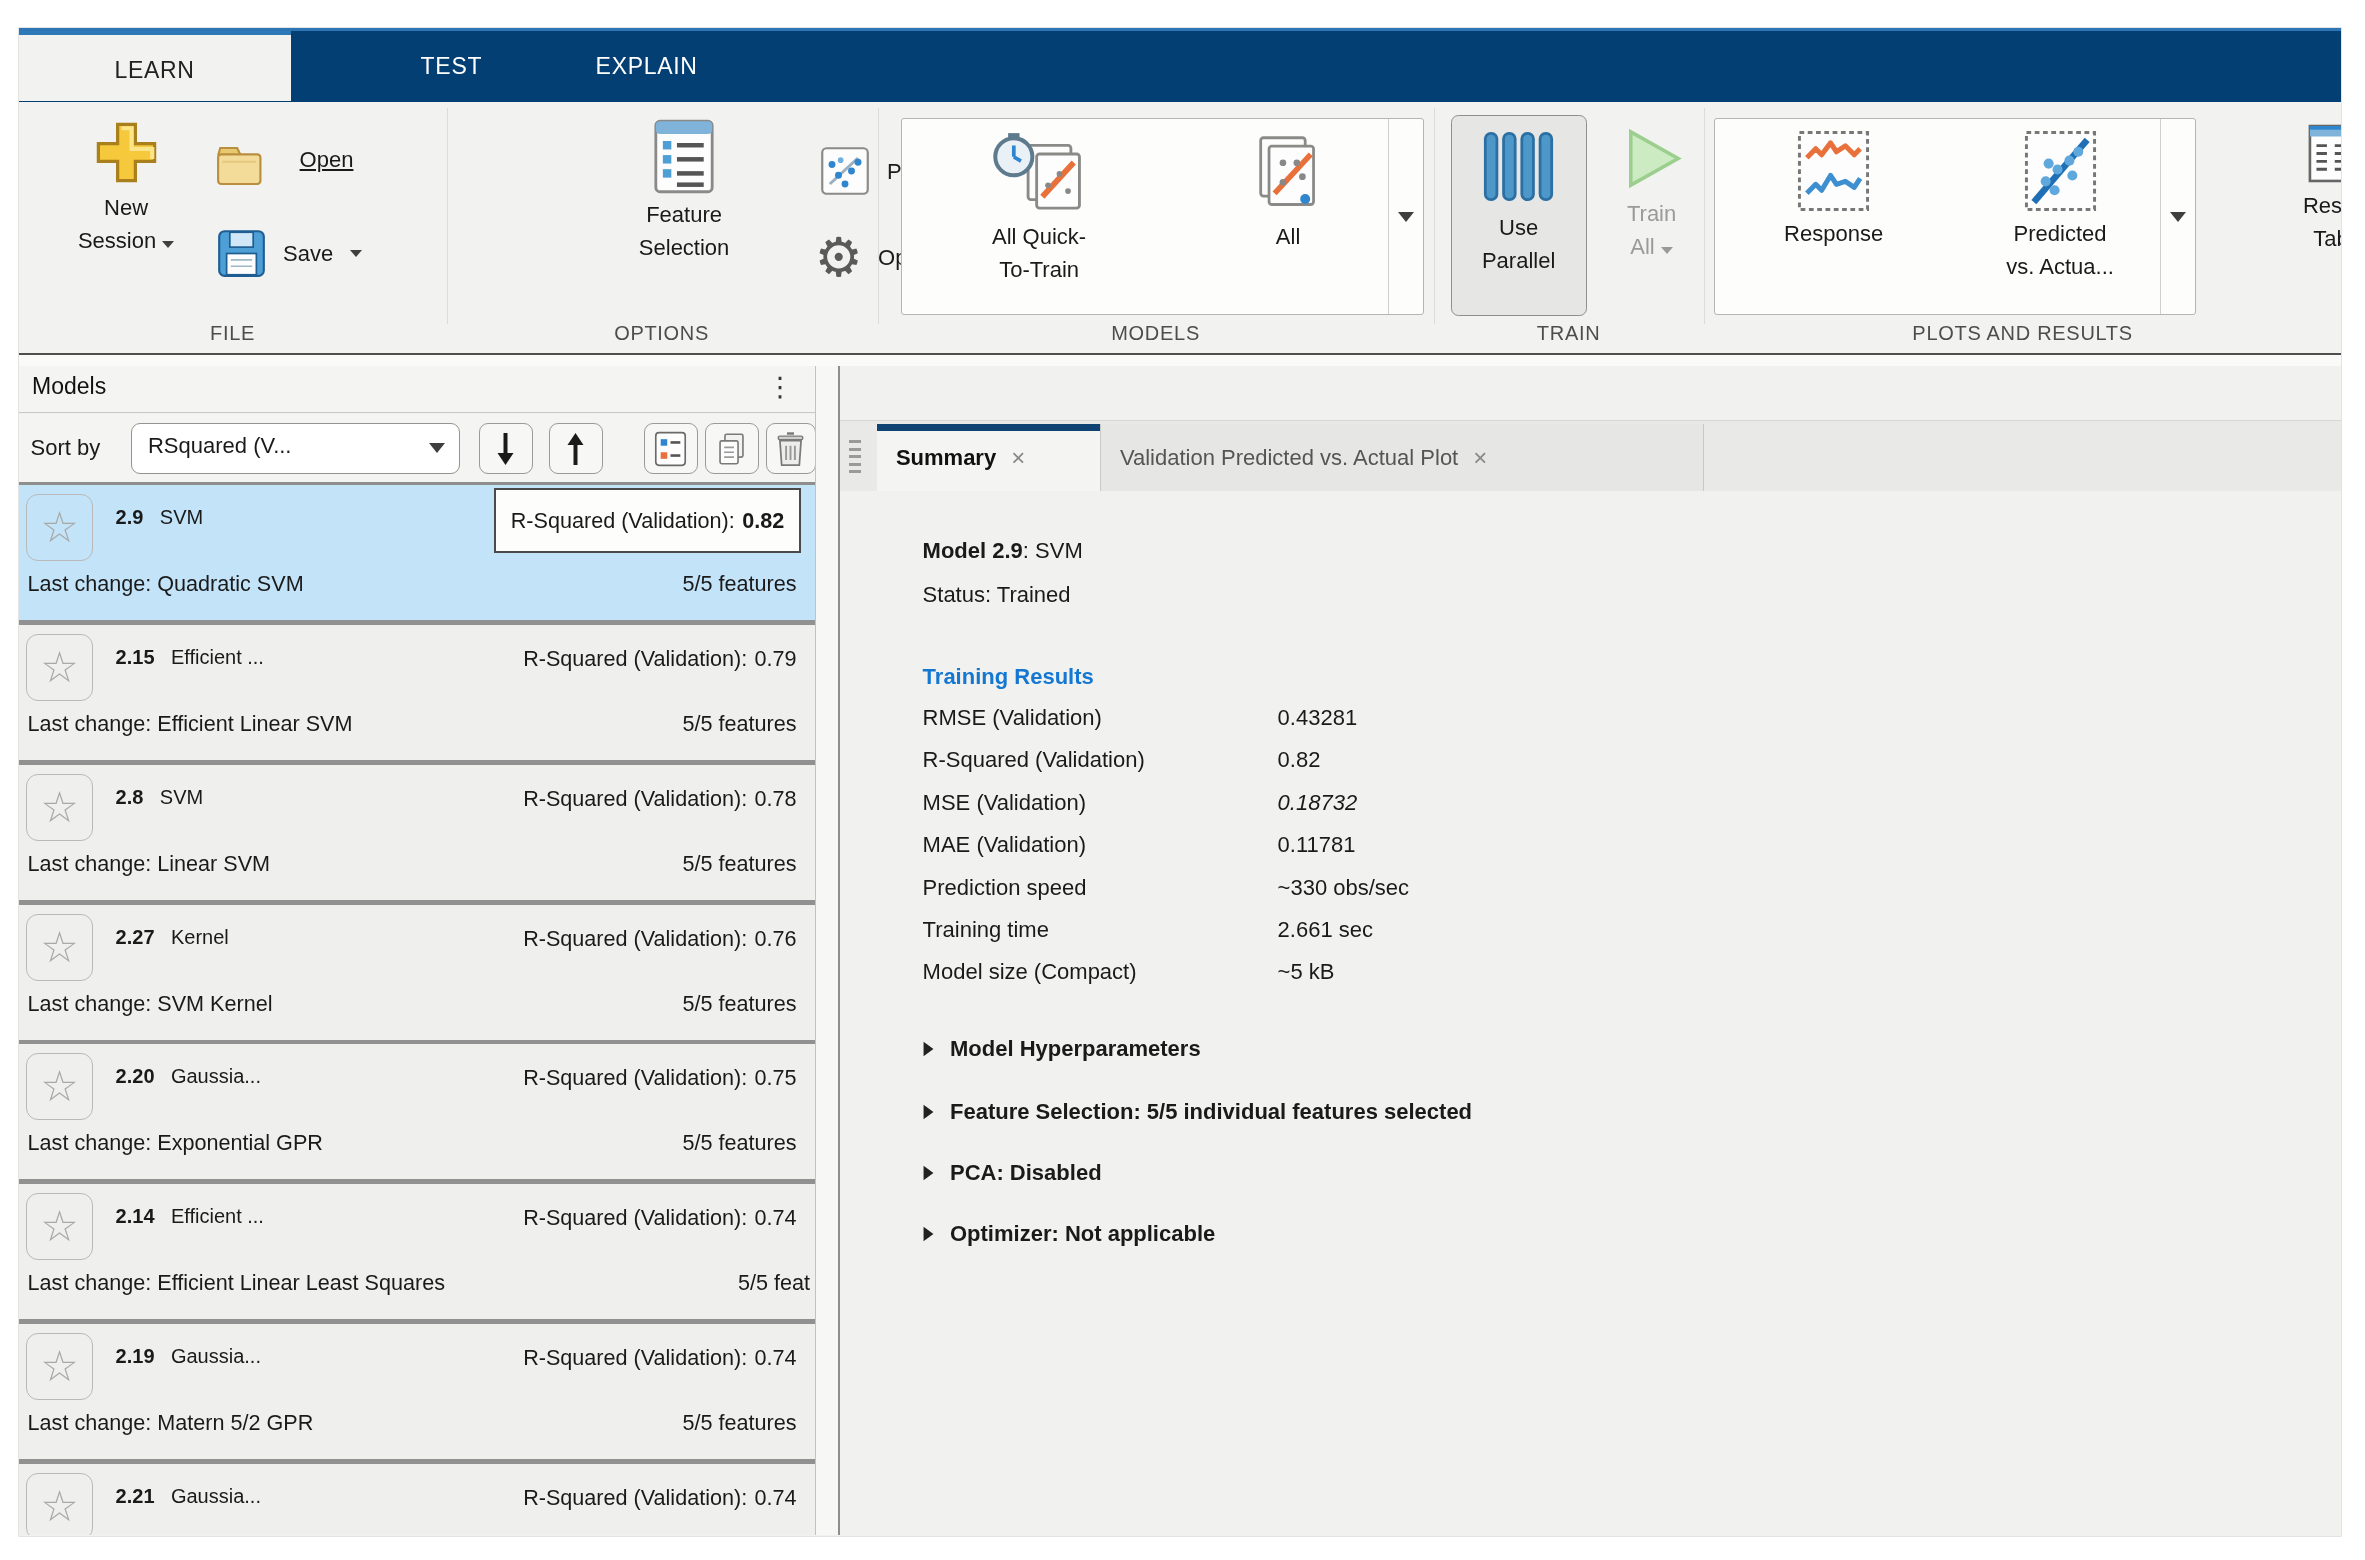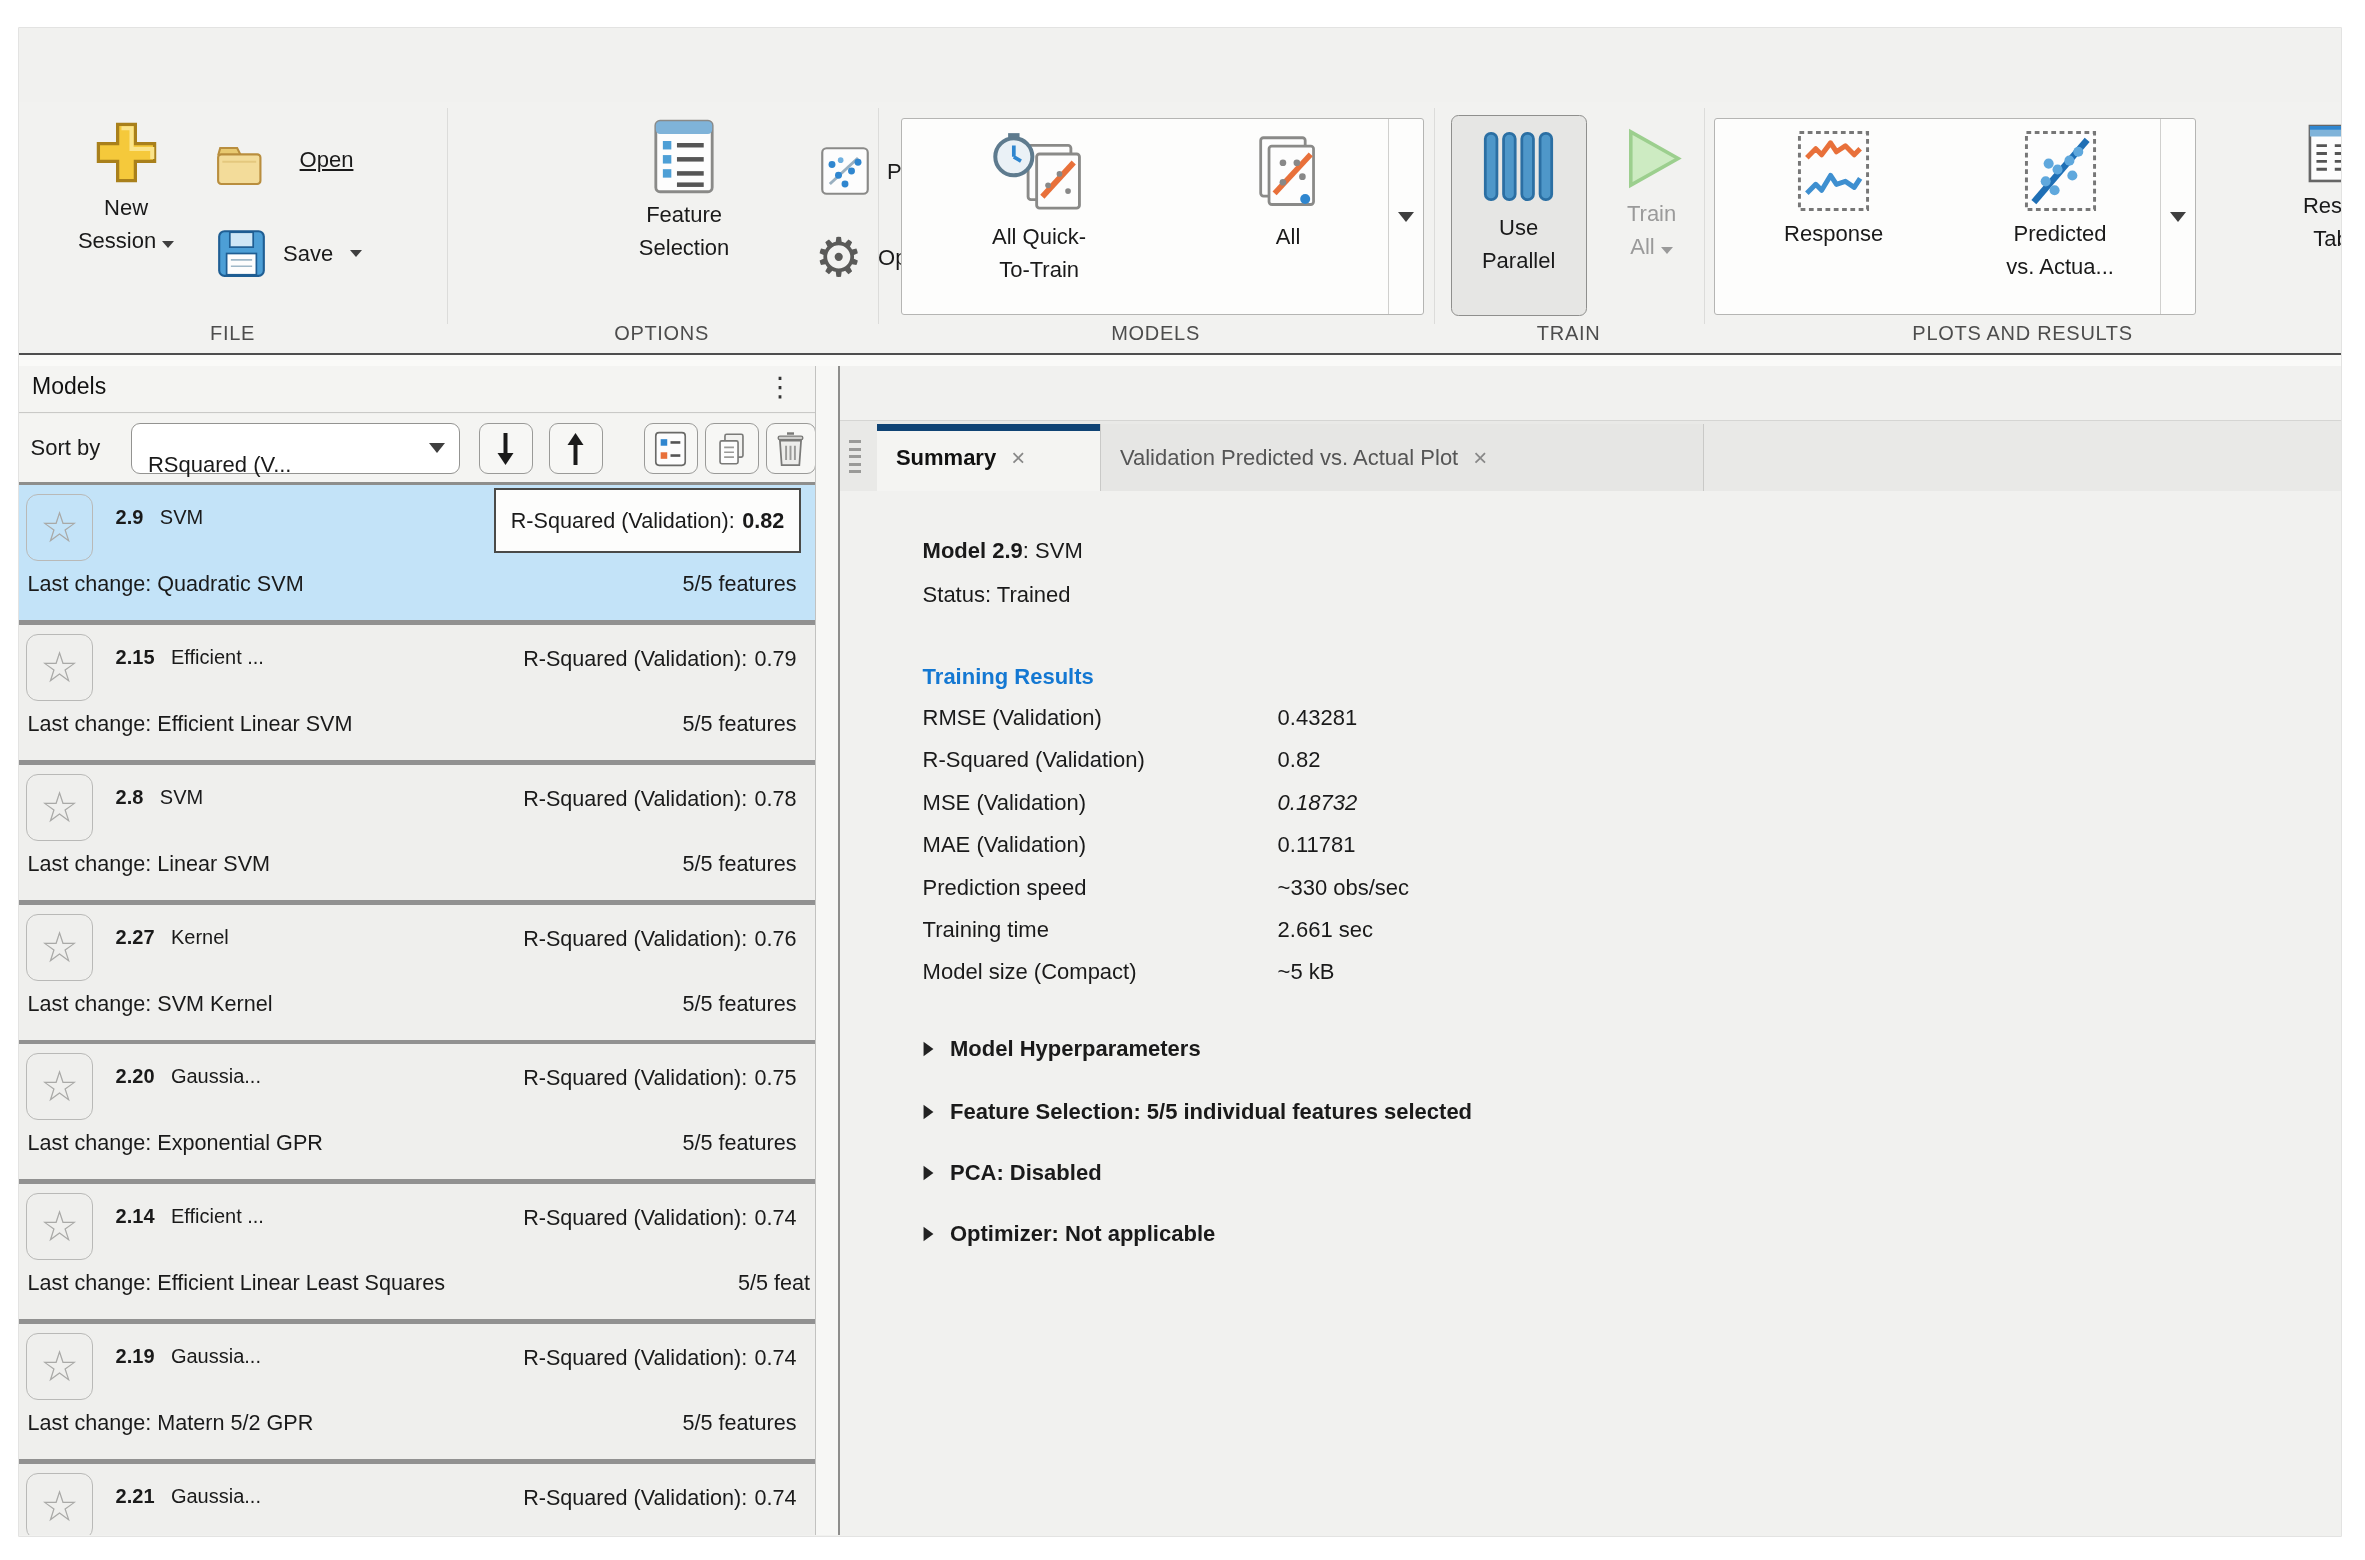--- a/index.html
+++ b/index.html
@@ -30,21 +30,21 @@
 
   
   .gapstrip{position:absolute;left:0;top:327px;width:100%;height:11px;background:#FAFAF8;}
   .models-panel{position:absolute;left:0;top:338px;width:796px;height:1169px;background:#F0F0EE;overflow:hidden;}
   .mp-header{position:absolute;left:0;top:0;width:100%;height:46px;background:#F4F4F2;border-bottom:1.5px solid #C9C9C7;}
   .mp-title{position:absolute;left:13.4px;top:7.4px;font-size:23px;color:#111;}
   .kebab{position:absolute;right:21px;top:4.5px;font-size:27px;color:#333;}
   .sort-bar{position:absolute;left:0;top:48px;width:100%;height:71px;background:#F4F4F2;border-bottom:3px solid #8E8E8C;box-sizing:border-box;}
   .sort-label{position:absolute;left:12px;top:21px;font-size:22px;}
   .sort-dd{position:absolute;left:112px;top:9px;width:327px;height:49px;background:#fff;border:1.5px solid #939391;border-radius:9px;}
-  .sort-dd-text{position:absolute;left:16.4px;top:9px;font-size:22px;white-space:nowrap;margin-top:19px;}
+  .sort-dd-text{position:absolute;left:16.4px;top:9px;font-size:22px;white-space:nowrap;}
   .sort-dd .tri-down{position:absolute;right:13.4px;top:19.3px;}
   .tool-btn{position:absolute;top:9px;width:52px;height:49px;background:#F7F7F5;border:1.5px solid #9A9A98;border-radius:9px;display:flex;align-items:center;justify-content:center;}
   .mlist{position:absolute;left:0;top:119px;width:796px;height:1050px;background:#919191;overflow:hidden;}
   .mitem{position:absolute;left:0;width:796px;height:135px;background:#EFEFED;}
   .mitem.selected{background:#C3E3F8;}
   .star-btn{position:absolute;left:7.4px;top:9px;width:65px;height:65px;border:1.5px solid #B9B9B7;border-radius:12px;display:flex;align-items:center;justify-content:center;}
   .star-glyph{font-size:43px;color:#A9A9A7;line-height:1;}
   .mline1{position:absolute;left:97px;top:21px;font-size:20px;white-space:nowrap;}
   .mid{font-weight:700;margin-right:16.4px;}
   .mmetric{position:absolute;right:18px;top:21px;font-size:21.6px;white-space:nowrap;}
@@ -81,20 +81,25 @@
   .collapse-row{position:absolute;left:83px;font-size:22px;line-height:30px;font-weight:700;white-space:nowrap;display:flex;align-items:center;}
   .collapse-row .tri-right{margin-right:16.4px;border-left-color:#222;transform:scale(0.9);}
   .b{font-weight:700;}
 </style>
 </head>
 <body>
 
 <div class="stage">
  <div class="app">
 
+  <div class="tabstrip">
+    <div class="rtab rtab-learn">LEARN</div>
+    <div class="rtab rtab-test">TEST</div>
+    <div class="rtab rtab-explain">EXPLAIN</div>
+  </div>
 
   <div class="toolbar">
     <div class="sec-div" style="left:428px"></div>
     <div class="sec-div" style="left:859px"></div>
     <div class="sec-div" style="left:1415px"></div>
     <div class="sec-div" style="left:1685px"></div>
 
     <div class="tile" style="left:33px;top:15px;width:149px;">
       <svg width="71" height="71" viewBox="0 0 24 24">
             <path d="M9 2.5h6v6.5h6.5v6H15v6.5H9V15H2.5V9H9z" fill="#F5C93B" stroke="#A9801B" stroke-width="1.1"></path>

